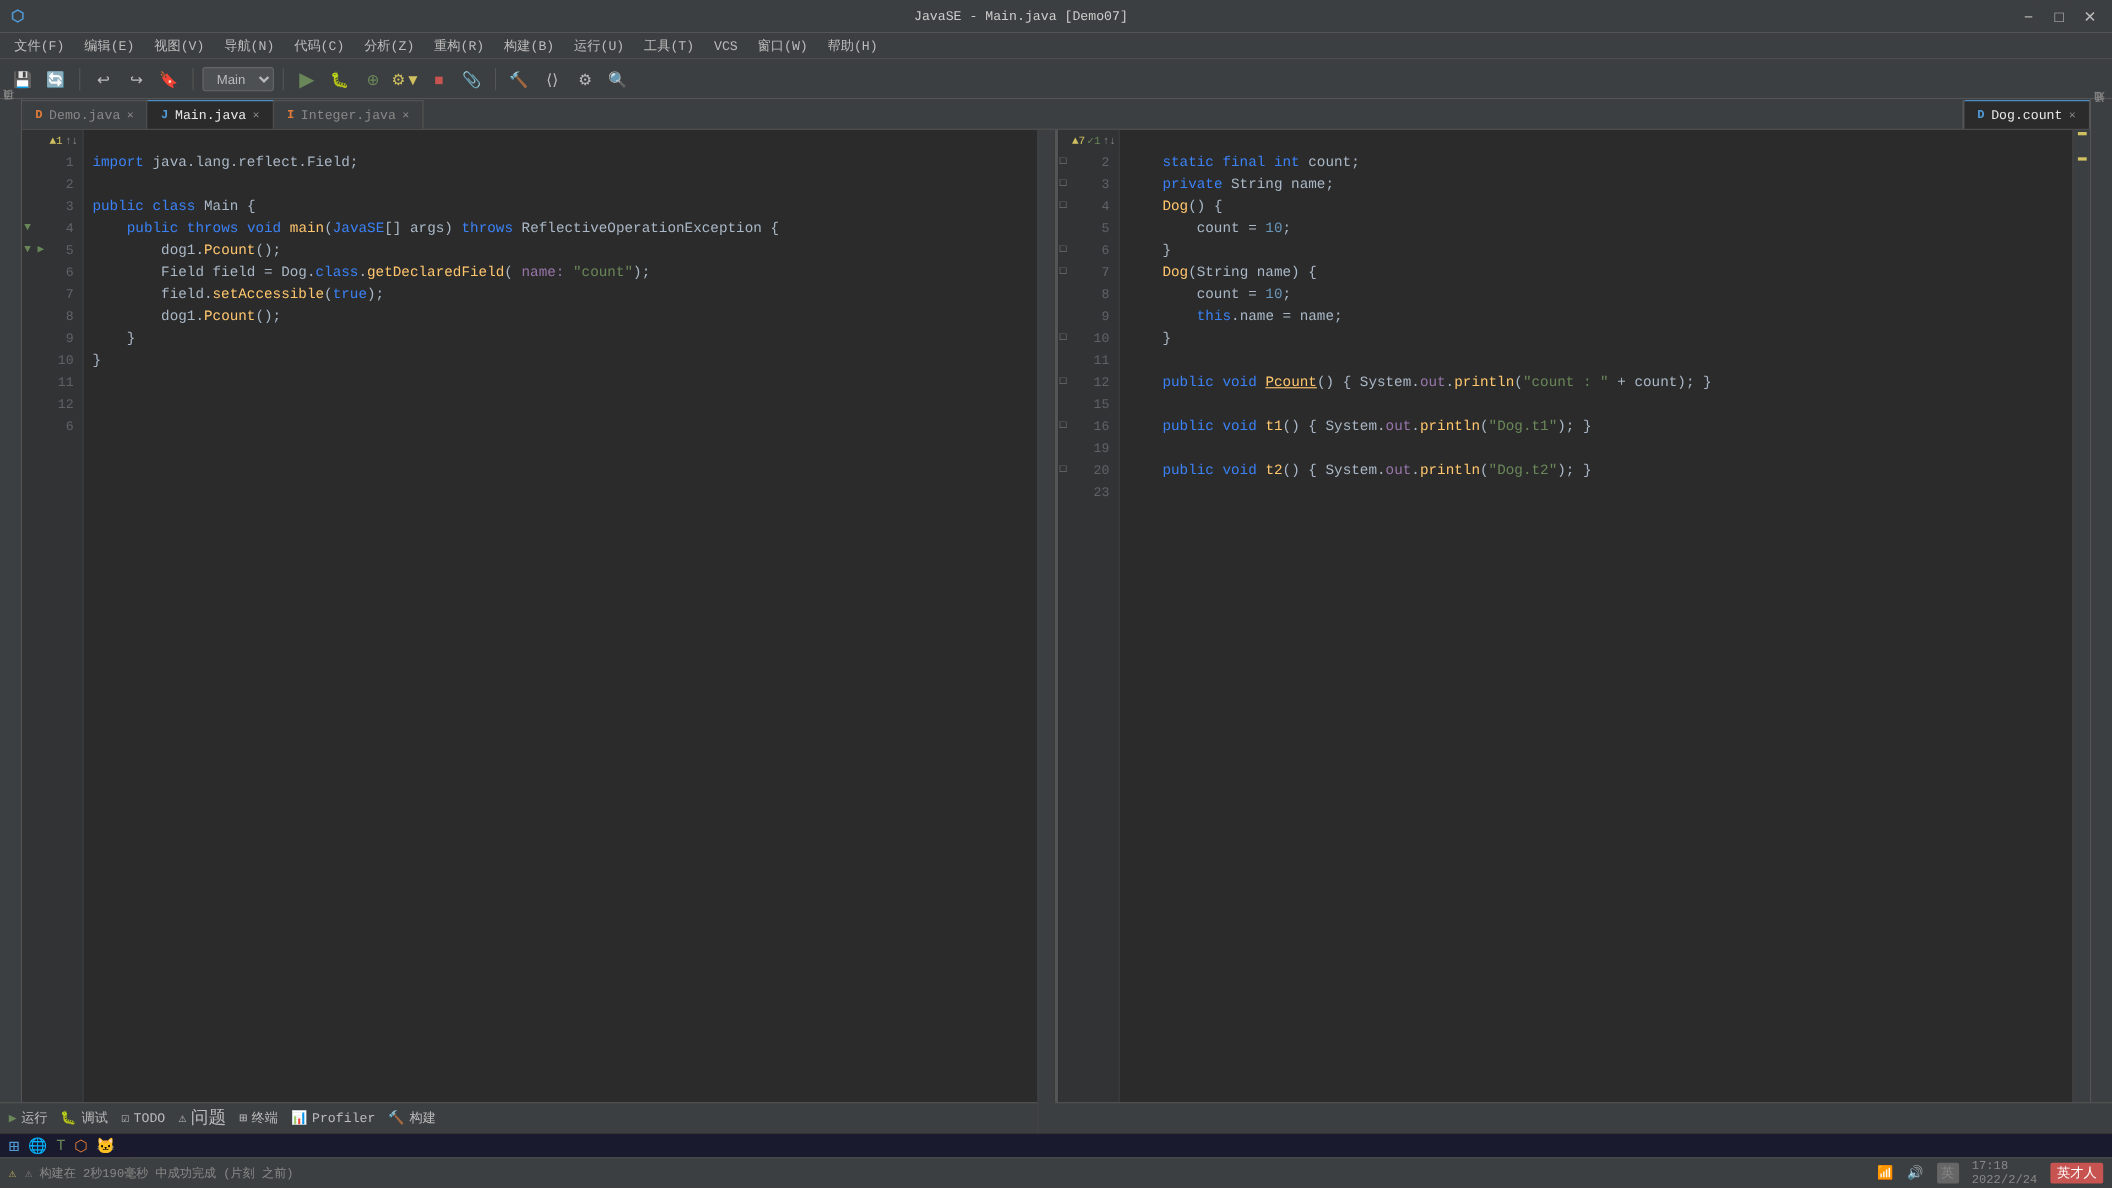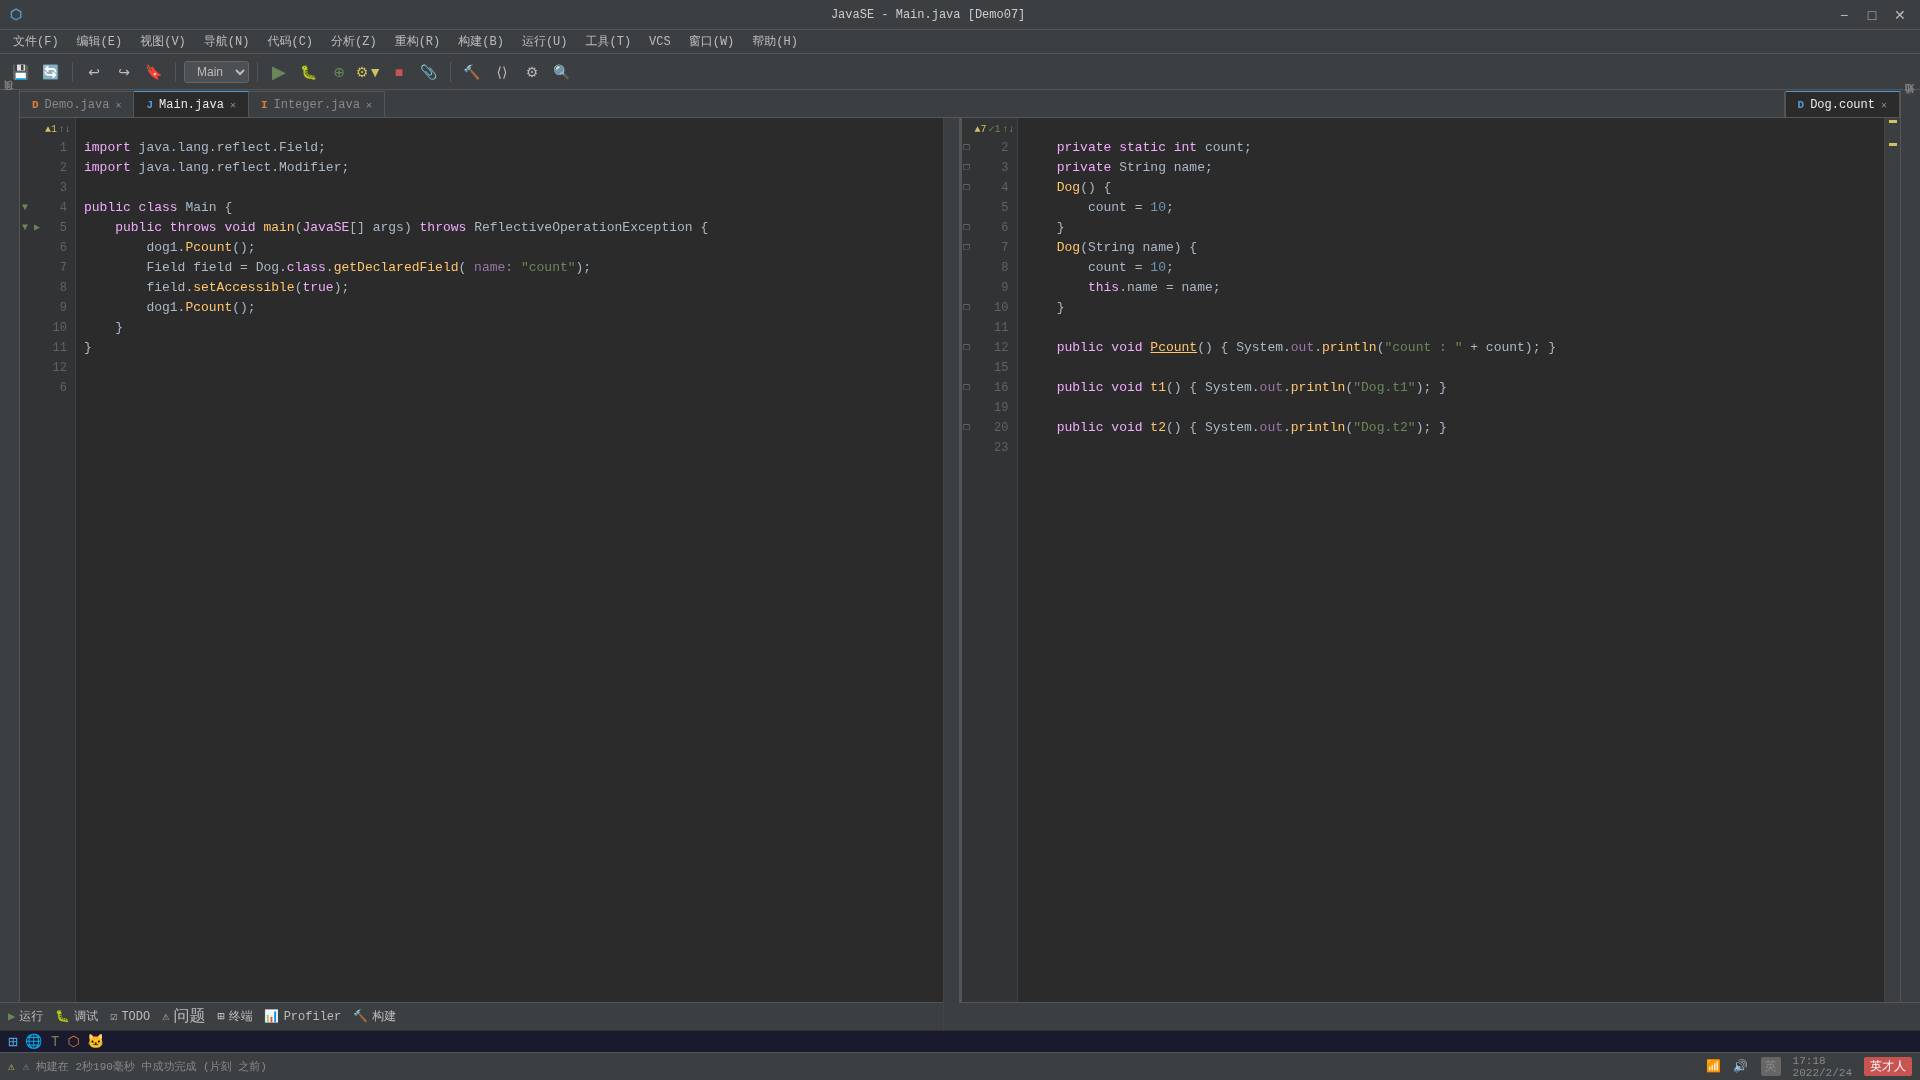--- a/index.html
+++ b/index.html
@@ -115,21 +115,21 @@
       color: #e8e8e8;
       border-top: 1px solid #4f9bd8;
     }
     .tab-close {
       font-size: 10px;
       color: #888;
       cursor: pointer;
     }
 
     
-    .kw { color: #f0abfc; }
+    .kw { color: #3b82f6; }
     .str { color: #6a8759; }
     .num { color: #6897bb; }
     .method { color: #ffc66d; }
 
     
     #run-panel {
       height: 340px;
       background: #2b2b2b;
       border-top: 2px solid #4f9bd8;
     }
@@ -351,21 +351,20 @@
               <div style="height:20px; display:flex; align-items:center; justify-content:flex-end; padding-right:8px;">10</div>
               <div style="height:20px; display:flex; align-items:center; justify-content:flex-end; padding-right:8px;">11</div>
               <div style="height:20px; display:flex; align-items:center; justify-content:flex-end; padding-right:8px;">12</div>
               <div style="height:20px; display:flex; align-items:center; justify-content:flex-end; padding-right:8px;">6</div>
             </div>
           </div>
 
           <div style="flex:1; padding:4px 8px 4px 8px; font-size:13px; line-height:20px; overflow:hidden;">
             <div style="height:16px;"></div>
             <div class="code-line"><span class="kw">import</span> java.lang.reflect.Field;</div>
-            <div class="code-line"><span class="kw">import</span> java.lang.reflect.Modifier;</div>
             <div class="code-line">&nbsp;</div>
             <div class="code-line"><span class="kw">public class</span> <span style="color:#a9b7c6;">Main</span> {</div>
             <div class="code-line">&nbsp;&nbsp;&nbsp;&nbsp;<span class="kw">public throws void</span> <span class="method">main</span>(<span class="kw">JavaSE</span>[] args) <span class="kw">throws</span> ReflectiveOperationException {</div>
             <div class="code-line">&nbsp;&nbsp;&nbsp;&nbsp;&nbsp;&nbsp;&nbsp;&nbsp;dog1.<span class="method">Pcount</span>();</div>
             <div class="code-line">&nbsp;&nbsp;&nbsp;&nbsp;&nbsp;&nbsp;&nbsp;&nbsp;Field field = Dog.<span class="kw">class</span>.<span class="method">getDeclaredField</span>(<span style="color:#9876aa;"> name:</span> <span class="str">"count"</span>);</div>
             <div class="code-line">&nbsp;&nbsp;&nbsp;&nbsp;&nbsp;&nbsp;&nbsp;&nbsp;field.<span class="method">setAccessible</span>(<span class="kw">true</span>);</div>
             <div class="code-line">&nbsp;&nbsp;&nbsp;&nbsp;&nbsp;&nbsp;&nbsp;&nbsp;dog1.<span class="method">Pcount</span>();</div>
             <div class="code-line">&nbsp;&nbsp;&nbsp;&nbsp;}</div>
             <div class="code-line">}</div>
           </div>
@@ -431,21 +430,21 @@
               <div style="height:20px; display:flex; align-items:center; justify-content:flex-end; padding-right:8px; position:relative;">
                 20
                 <span style="position:absolute; left:2px; color:#888; font-size:10px;">□</span>
               </div>
               <div style="height:20px; display:flex; align-items:center; justify-content:flex-end; padding-right:8px;">23</div>
             </div>
           </div>
 
           <div style="flex:1; padding:4px 8px 4px 8px; font-size:13px; line-height:20px; overflow:hidden;">
             <div style="height:16px;"></div>
-            <div class="code-line">&nbsp;&nbsp;&nbsp;&nbsp;<span class="kw">private static int</span> count;</div>
+            <div class="code-line">&nbsp;&nbsp;&nbsp;&nbsp;<span class="kw">static final int</span> count;</div>
             <div class="code-line">&nbsp;&nbsp;&nbsp;&nbsp;<span class="kw">private</span> String name;</div>
             <div class="code-line">&nbsp;&nbsp;&nbsp;&nbsp;<span style="color:#ffc66d;">Dog</span>() {</div>
             <div class="code-line">&nbsp;&nbsp;&nbsp;&nbsp;&nbsp;&nbsp;&nbsp;&nbsp;count = <span class="num">10</span>;</div>
             <div class="code-line">&nbsp;&nbsp;&nbsp;&nbsp;}</div>
             <div class="code-line">&nbsp;&nbsp;&nbsp;&nbsp;<span style="color:#ffc66d;">Dog</span>(String name) {</div>
             <div class="code-line">&nbsp;&nbsp;&nbsp;&nbsp;&nbsp;&nbsp;&nbsp;&nbsp;count = <span class="num">10</span>;</div>
             <div class="code-line">&nbsp;&nbsp;&nbsp;&nbsp;&nbsp;&nbsp;&nbsp;&nbsp;<span class="kw">this</span>.name = name;</div>
             <div class="code-line">&nbsp;&nbsp;&nbsp;&nbsp;}</div>
             <div class="code-line">&nbsp;</div>
             <div class="code-line">&nbsp;&nbsp;&nbsp;&nbsp;<span class="kw">public void</span> <span class="method" style="text-decoration:underline;">Pcount</span>() { System.<span style="color:#9876aa;">out</span>.<span class="method">println</span>(<span class="str">"count : "</span> + count); }</div>

